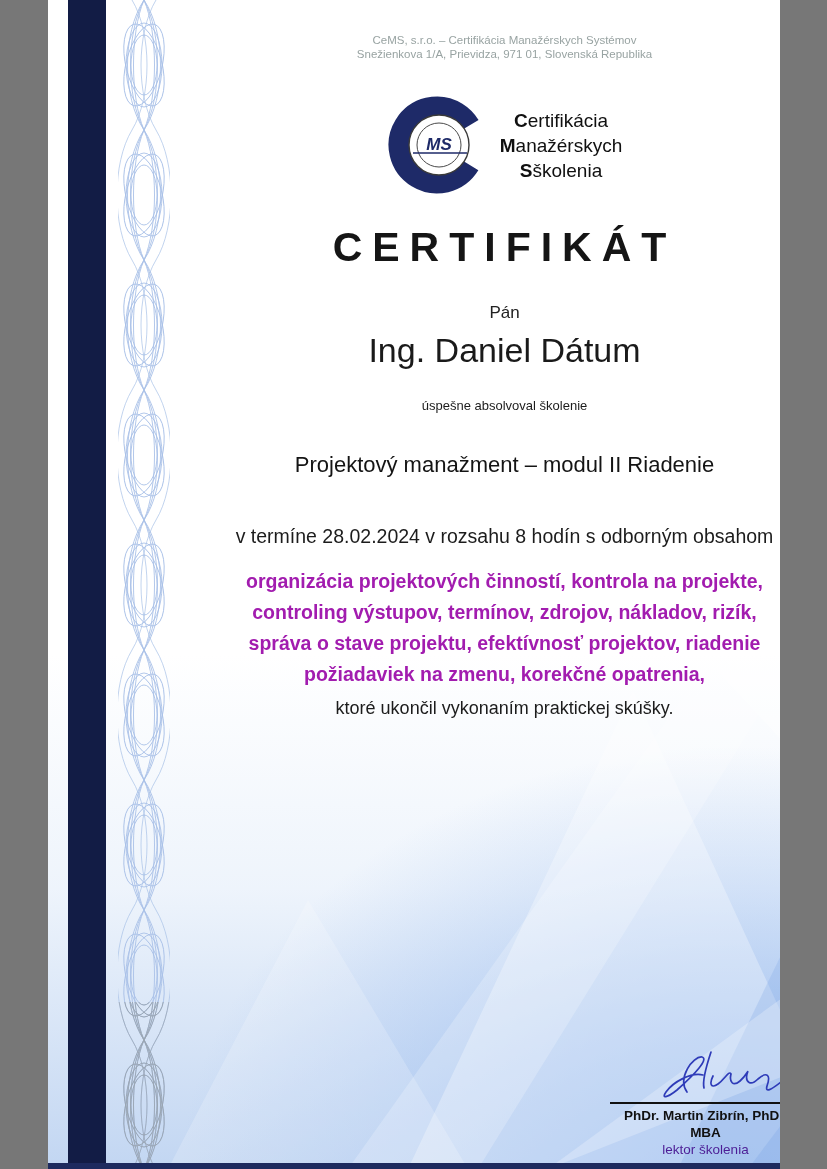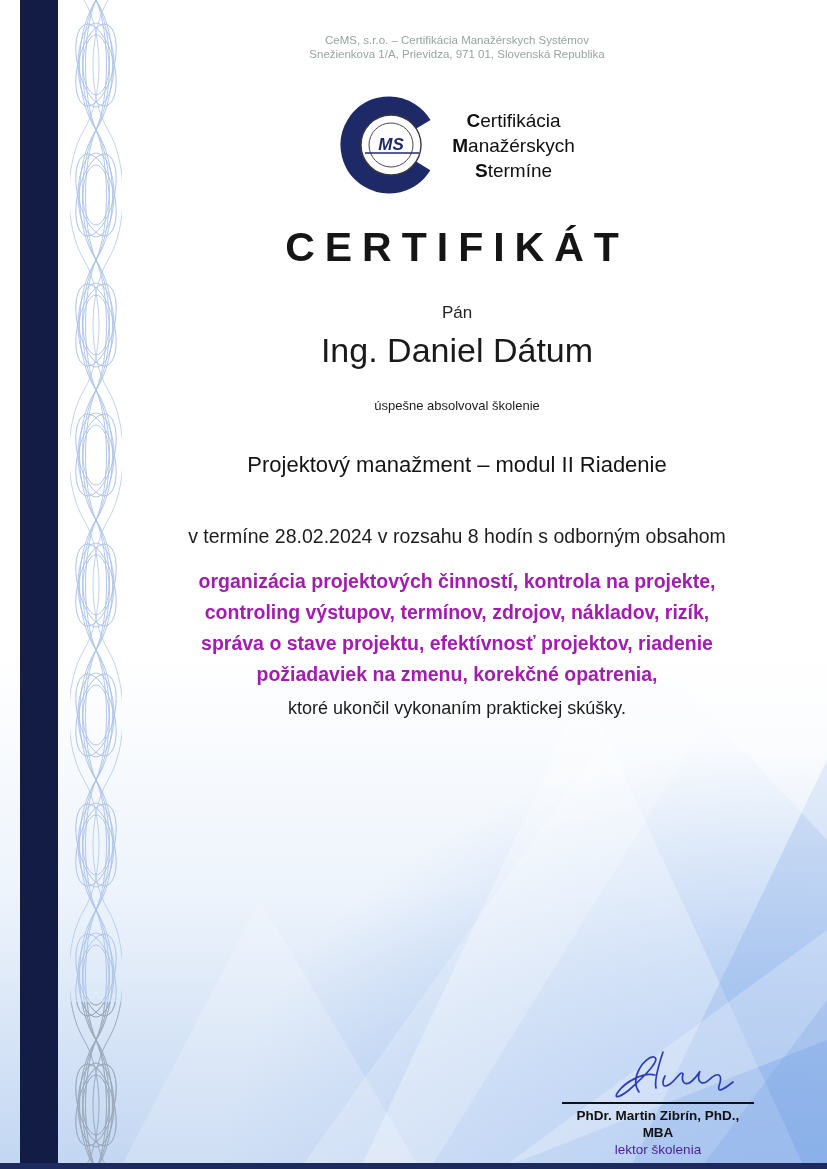--- a/index.html
+++ b/index.html
@@ -1,18 +1,18 @@
 <!DOCTYPE html>
 <html><head>
 <meta charset="utf-8">
 <style>
   html,body{margin:0;padding:0;background:#777;}
   *{box-sizing:border-box;}
   .page{
-    position:relative;width:827px;height:1169px;margin:0 auto;
+    position:relative;width:732px;height:1169px;margin:0 auto;
     background:#ffffff;overflow:hidden;
     font-family:"Liberation Sans",sans-serif;color:#1a1a1a;
   }
   
   .bg-gradient{
     position:absolute;inset:0;z-index:0;pointer-events:none;
     background:
       radial-gradient(900px 720px at 94% 102%, rgba(148,184,238,0.95), rgba(148,184,238,0) 62%),
       linear-gradient(180deg, rgba(255,255,255,0) 56%, rgba(224,235,249,0.55) 76%, #c2d6f2 100%);
   }
@@ -109,21 +109,21 @@
       <svg class="logo-mark" viewBox="0 0 100 100">
         <circle cx="50" cy="50" r="38" fill="none" stroke="#1e2a68" stroke-width="21" stroke-dasharray="197 42" transform="rotate(31.5 50 50)"></circle>
         <circle cx="52" cy="50" r="30" fill="#ffffff" stroke="#3a3a3a" stroke-width="1.4"></circle>
         <circle cx="52" cy="50" r="22" fill="none" stroke="#4a4a4a" stroke-width="1"></circle>
         <path d="M26,58 L80,58" stroke="#1e2a68" stroke-width="1.6"></path>
         <text x="52" y="55" font-size="17" font-style="italic" font-weight="bold" text-anchor="middle" fill="#1e2a68">MS</text>
       </svg>
       <div class="logo-text">
         <div><b>C</b><span>ertifikácia</span></div>
         <div><b>M</b><span>anažérskych</span></div>
-        <div><b>S</b><span>termíne</span></div>
+        <div><b>S</b><span>školenia</span></div>
       </div>
     </div>
 
     <div class="cert-title">CERTIFIKÁT</div>
 
     <div class="salutation">Pán</div>
 
     <div class="recipient">Ing. Daniel Dátum</div>
 
     <div class="completion">úspešne absolvoval školenie</div>

